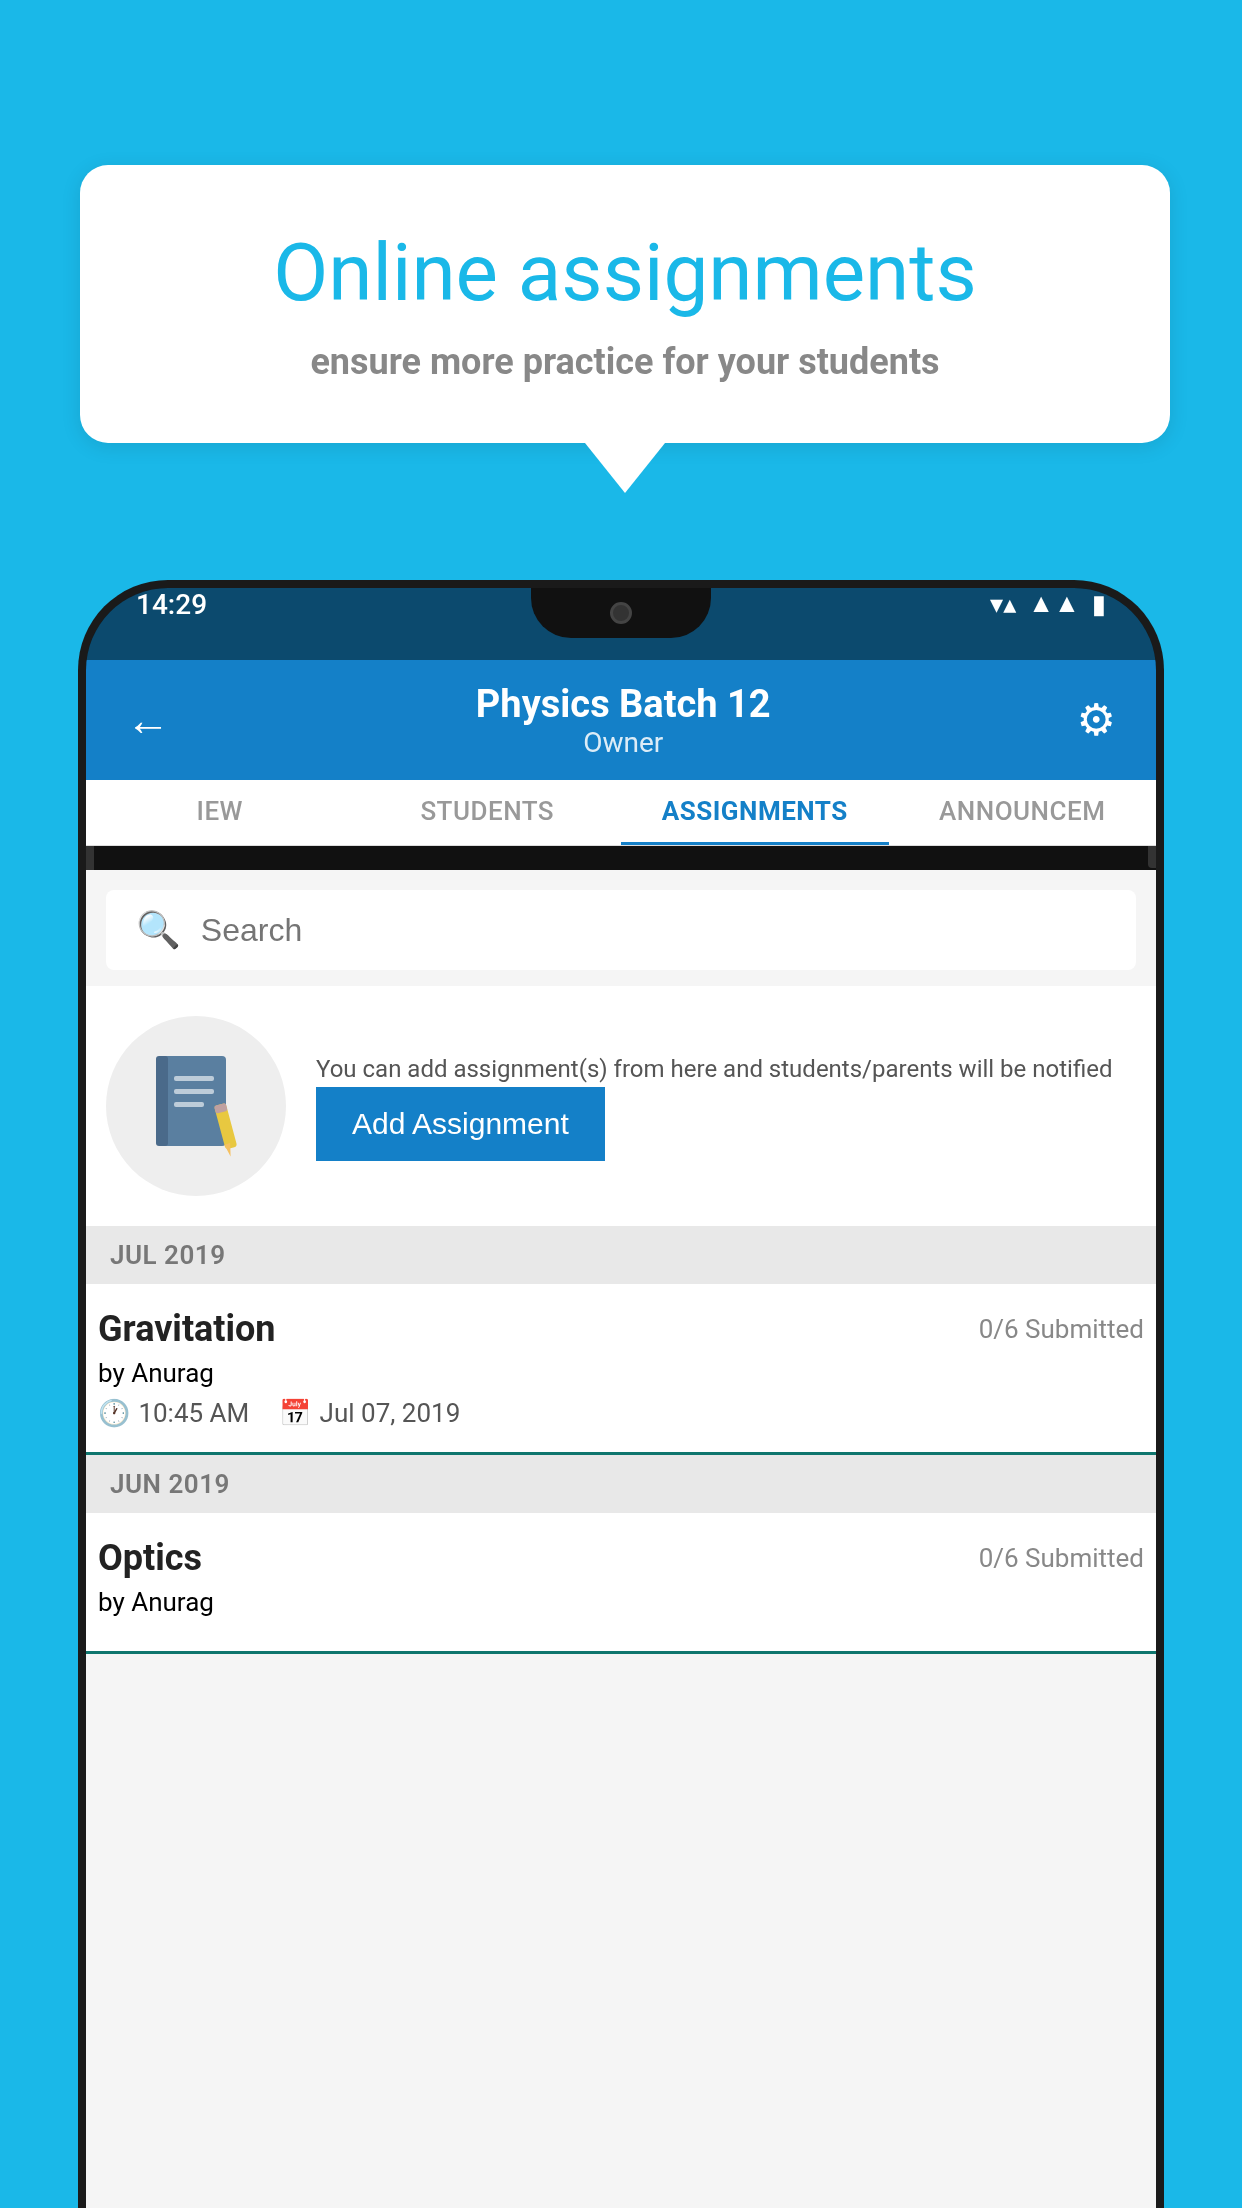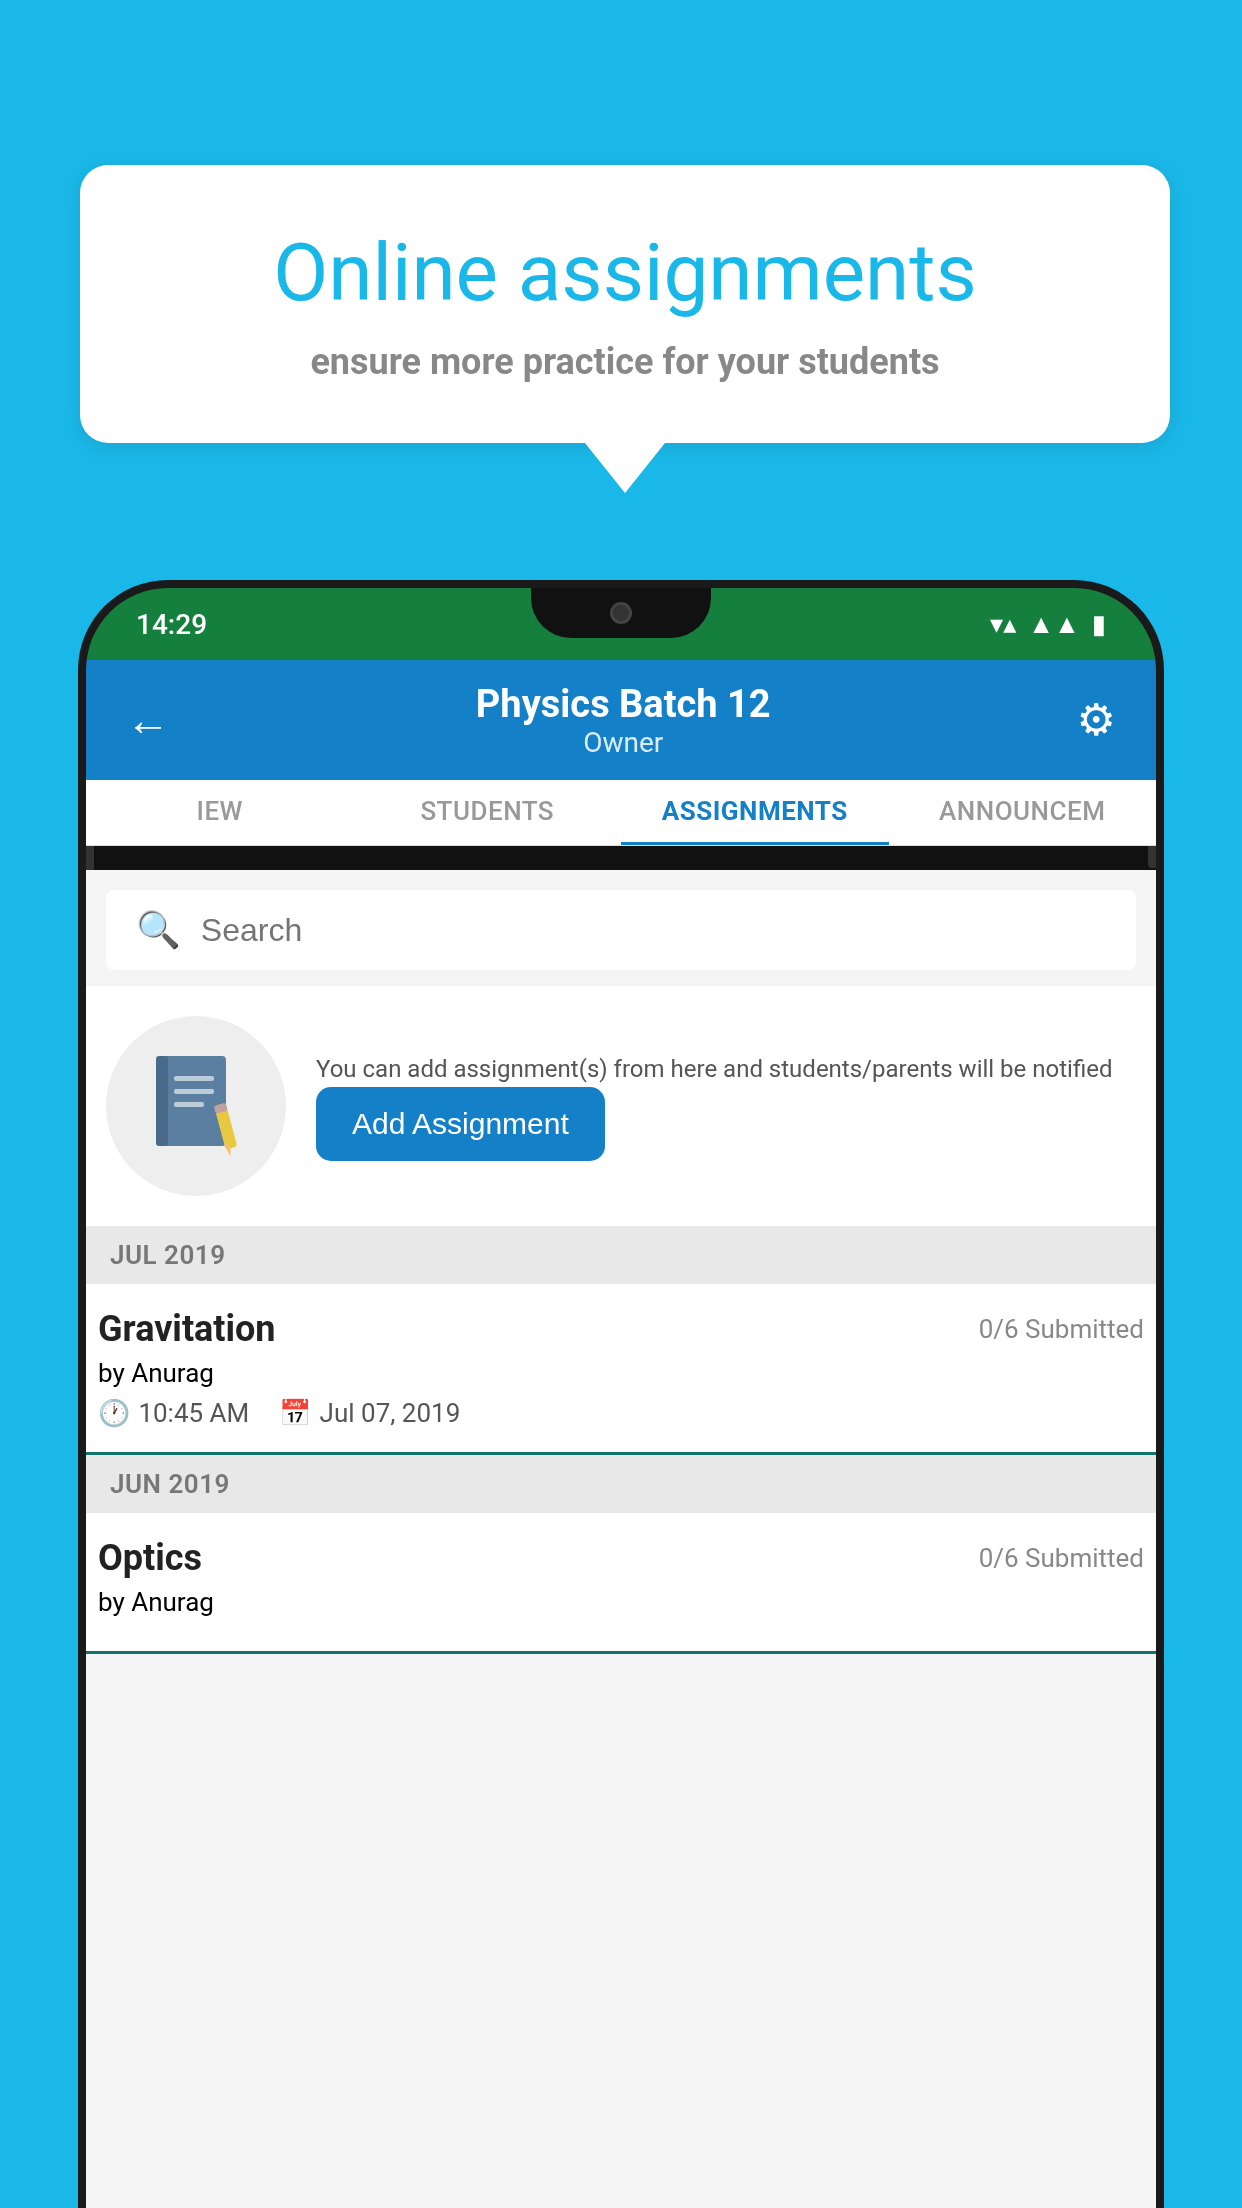--- a/index.html
+++ b/index.html
@@ -102,23 +102,23 @@
       border: 3px solid #444;
     }
 
     
     .status-bar {
       position: absolute;
       top: 0;
       left: 0;
       right: 0;
       height: 72px;
-      background: #15803d;
-      display: flex;
-      align-items: center;
+      background: #0c4a6e;
+      display: flex;
+      align-items: flex-start;
       justify-content: space-between;
       padding: 0 50px;
       z-index: 50;
     }
 
     .status-time {
       color: white;
       font-size: 28px;
       font-weight: 500;
     }
@@ -281,21 +281,21 @@
     .info-card-text {
       font-size: 24px;
       color: #555;
       line-height: 1.5;
     }
 
     .add-assignment-btn {
       background: #1480c8;
       color: white;
       border: none;
-      border-radius: 15px;
+      border-radius: 0;
       padding: 20px 36px;
       font-size: 30px;
       cursor: pointer;
       font-weight: 500;
       text-align: center;
     }
 
     
     .section-header {
       background: #e8e8e8;

